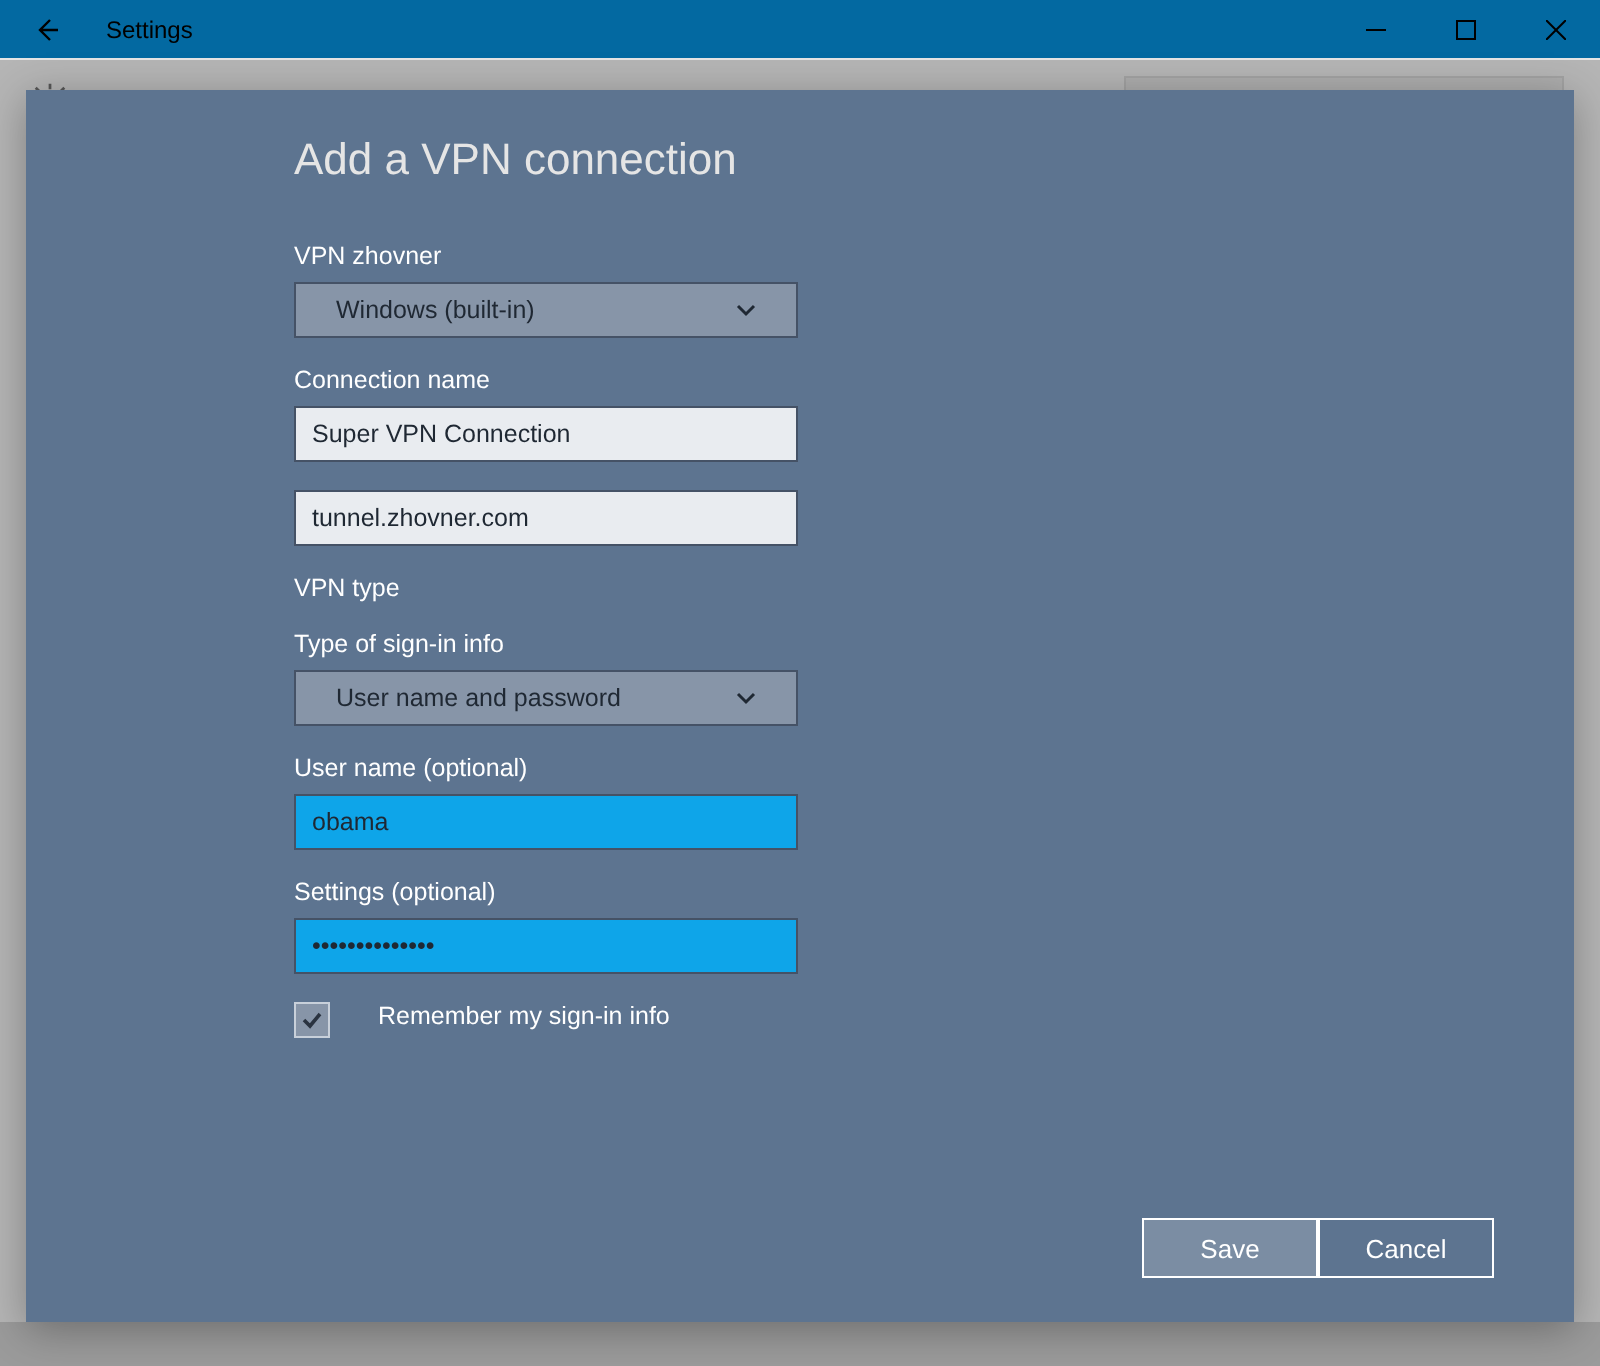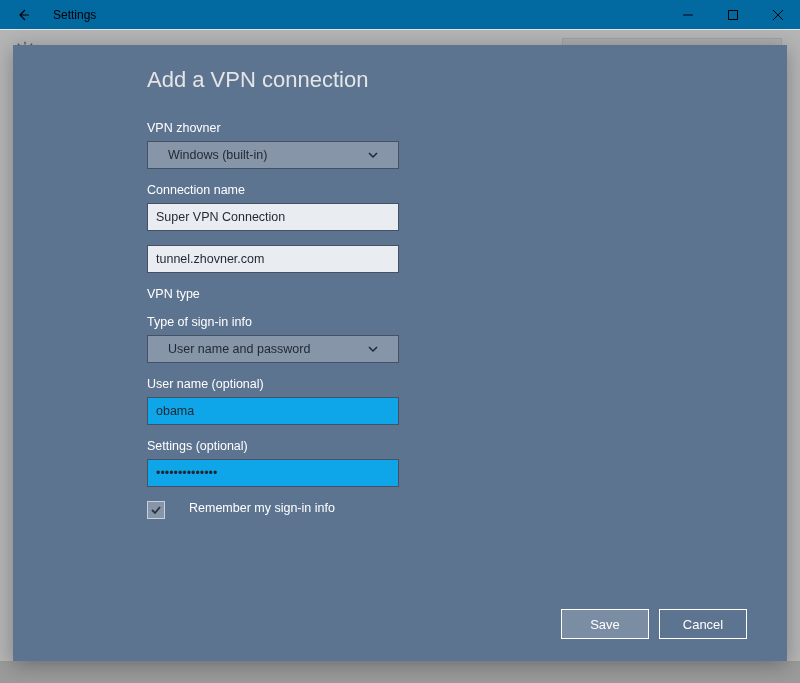--- a/index.html
+++ b/index.html
@@ -198,21 +198,20 @@
     .checkbox svg {
       width: 12px;
       height: 12px;
       color: #2a3340;
     }
     .button-row {
       position: absolute;
       right: 0;
       bottom: 0;
       display: flex;
-      gap: 10px;
       border-radius: 12px;
     }
     .btn {
       min-width: 88px;
       height: 30px;
       border: 1.5px solid #ffffff;
       background: transparent;
       color: #ffffff;
       font-size: 13px;
       display: flex;

